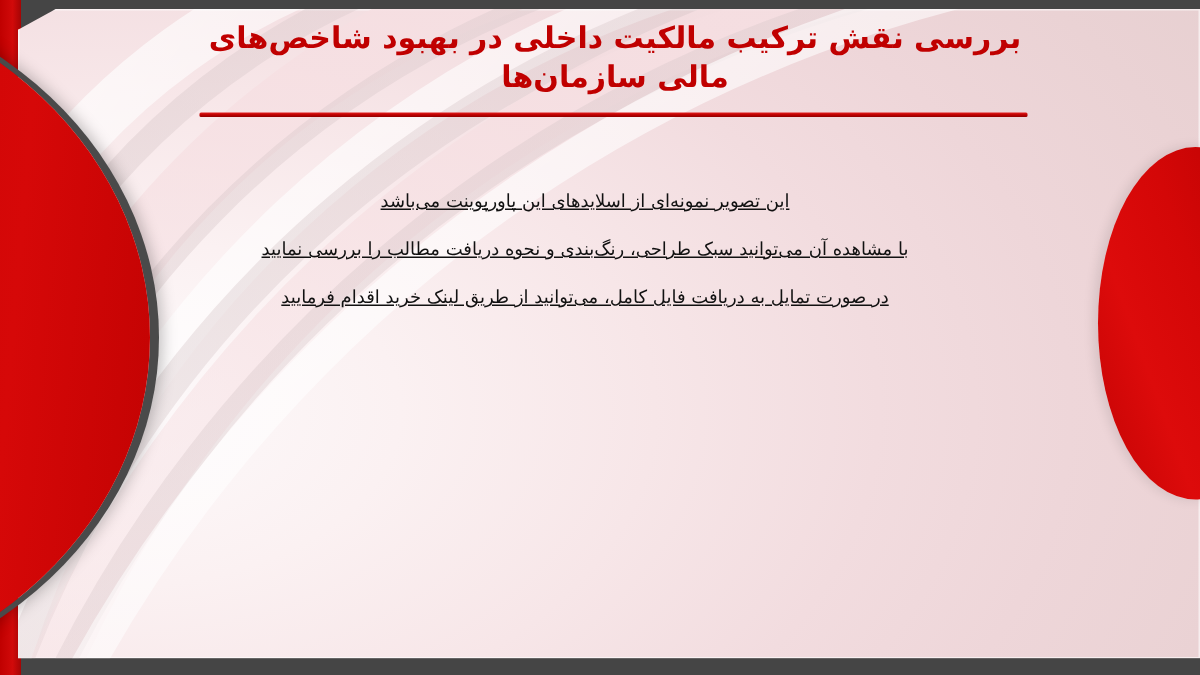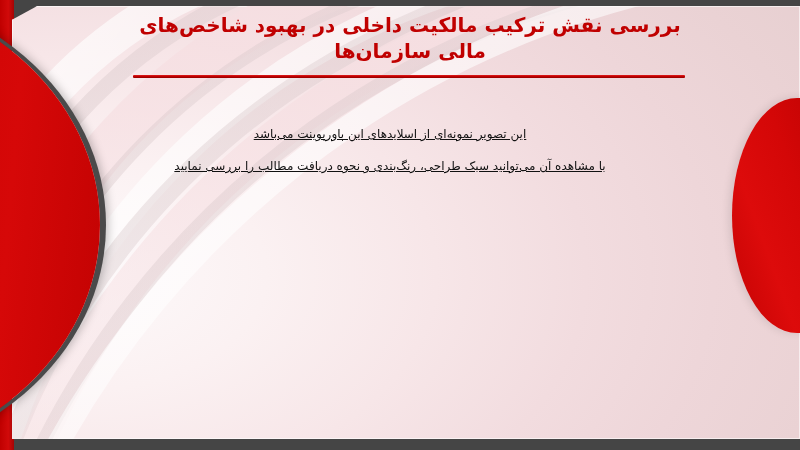--- a/index.html
+++ b/index.html
@@ -176,15 +176,16 @@
   <div class="title-block">
     <div class="title-line">بررسی نقش ترکیب مالکیت داخلی در بهبود شاخص‌های</div>
     <div class="title-line">مالی سازمان‌ها</div>
   </div>
 
   <div class="title-rule"></div>
 
   <div class="body-block">
     <div class="body-line">این تصویر نمونه‌ای از اسلایدهای این پاورپوینت می‌باشد</div>
     <div class="body-line">با مشاهده آن می‌توانید سبک طراحی، رنگ‌بندی و نحوه دریافت مطالب را بررسی نمایید</div>
+    <div class="body-line">در صورت تمایل به دریافت فایل کامل، می‌توانید از طریق لینک خرید اقدام فرمایید</div>
   </div>
 
 </div>
 
 </body></html>

